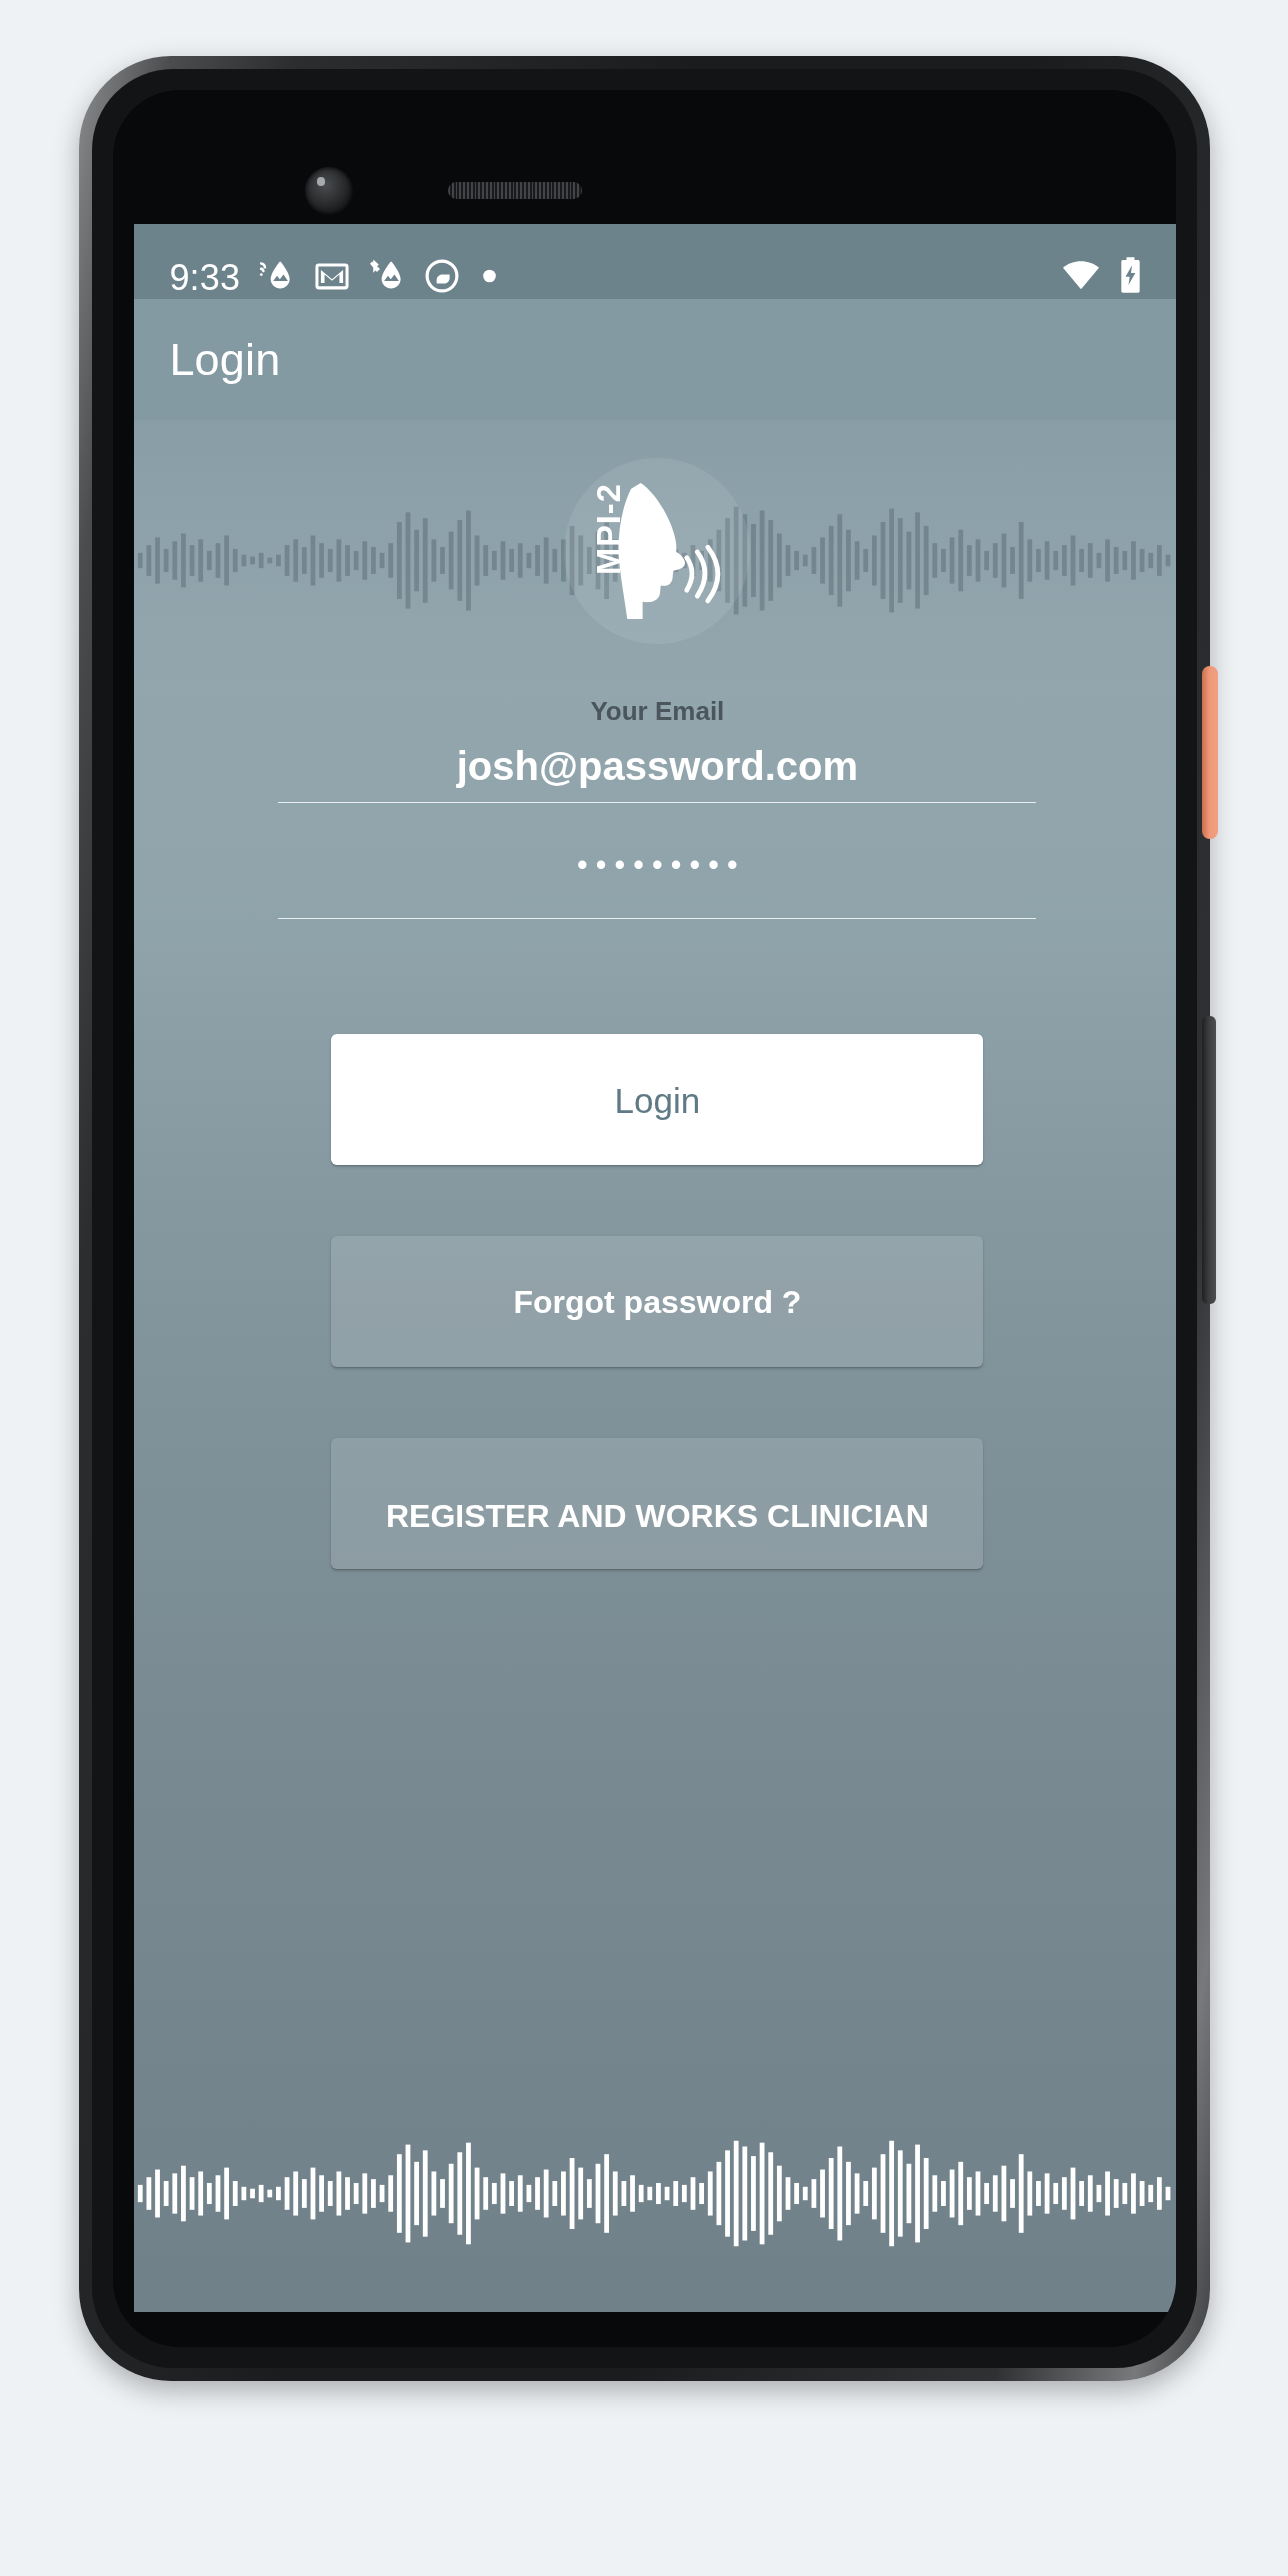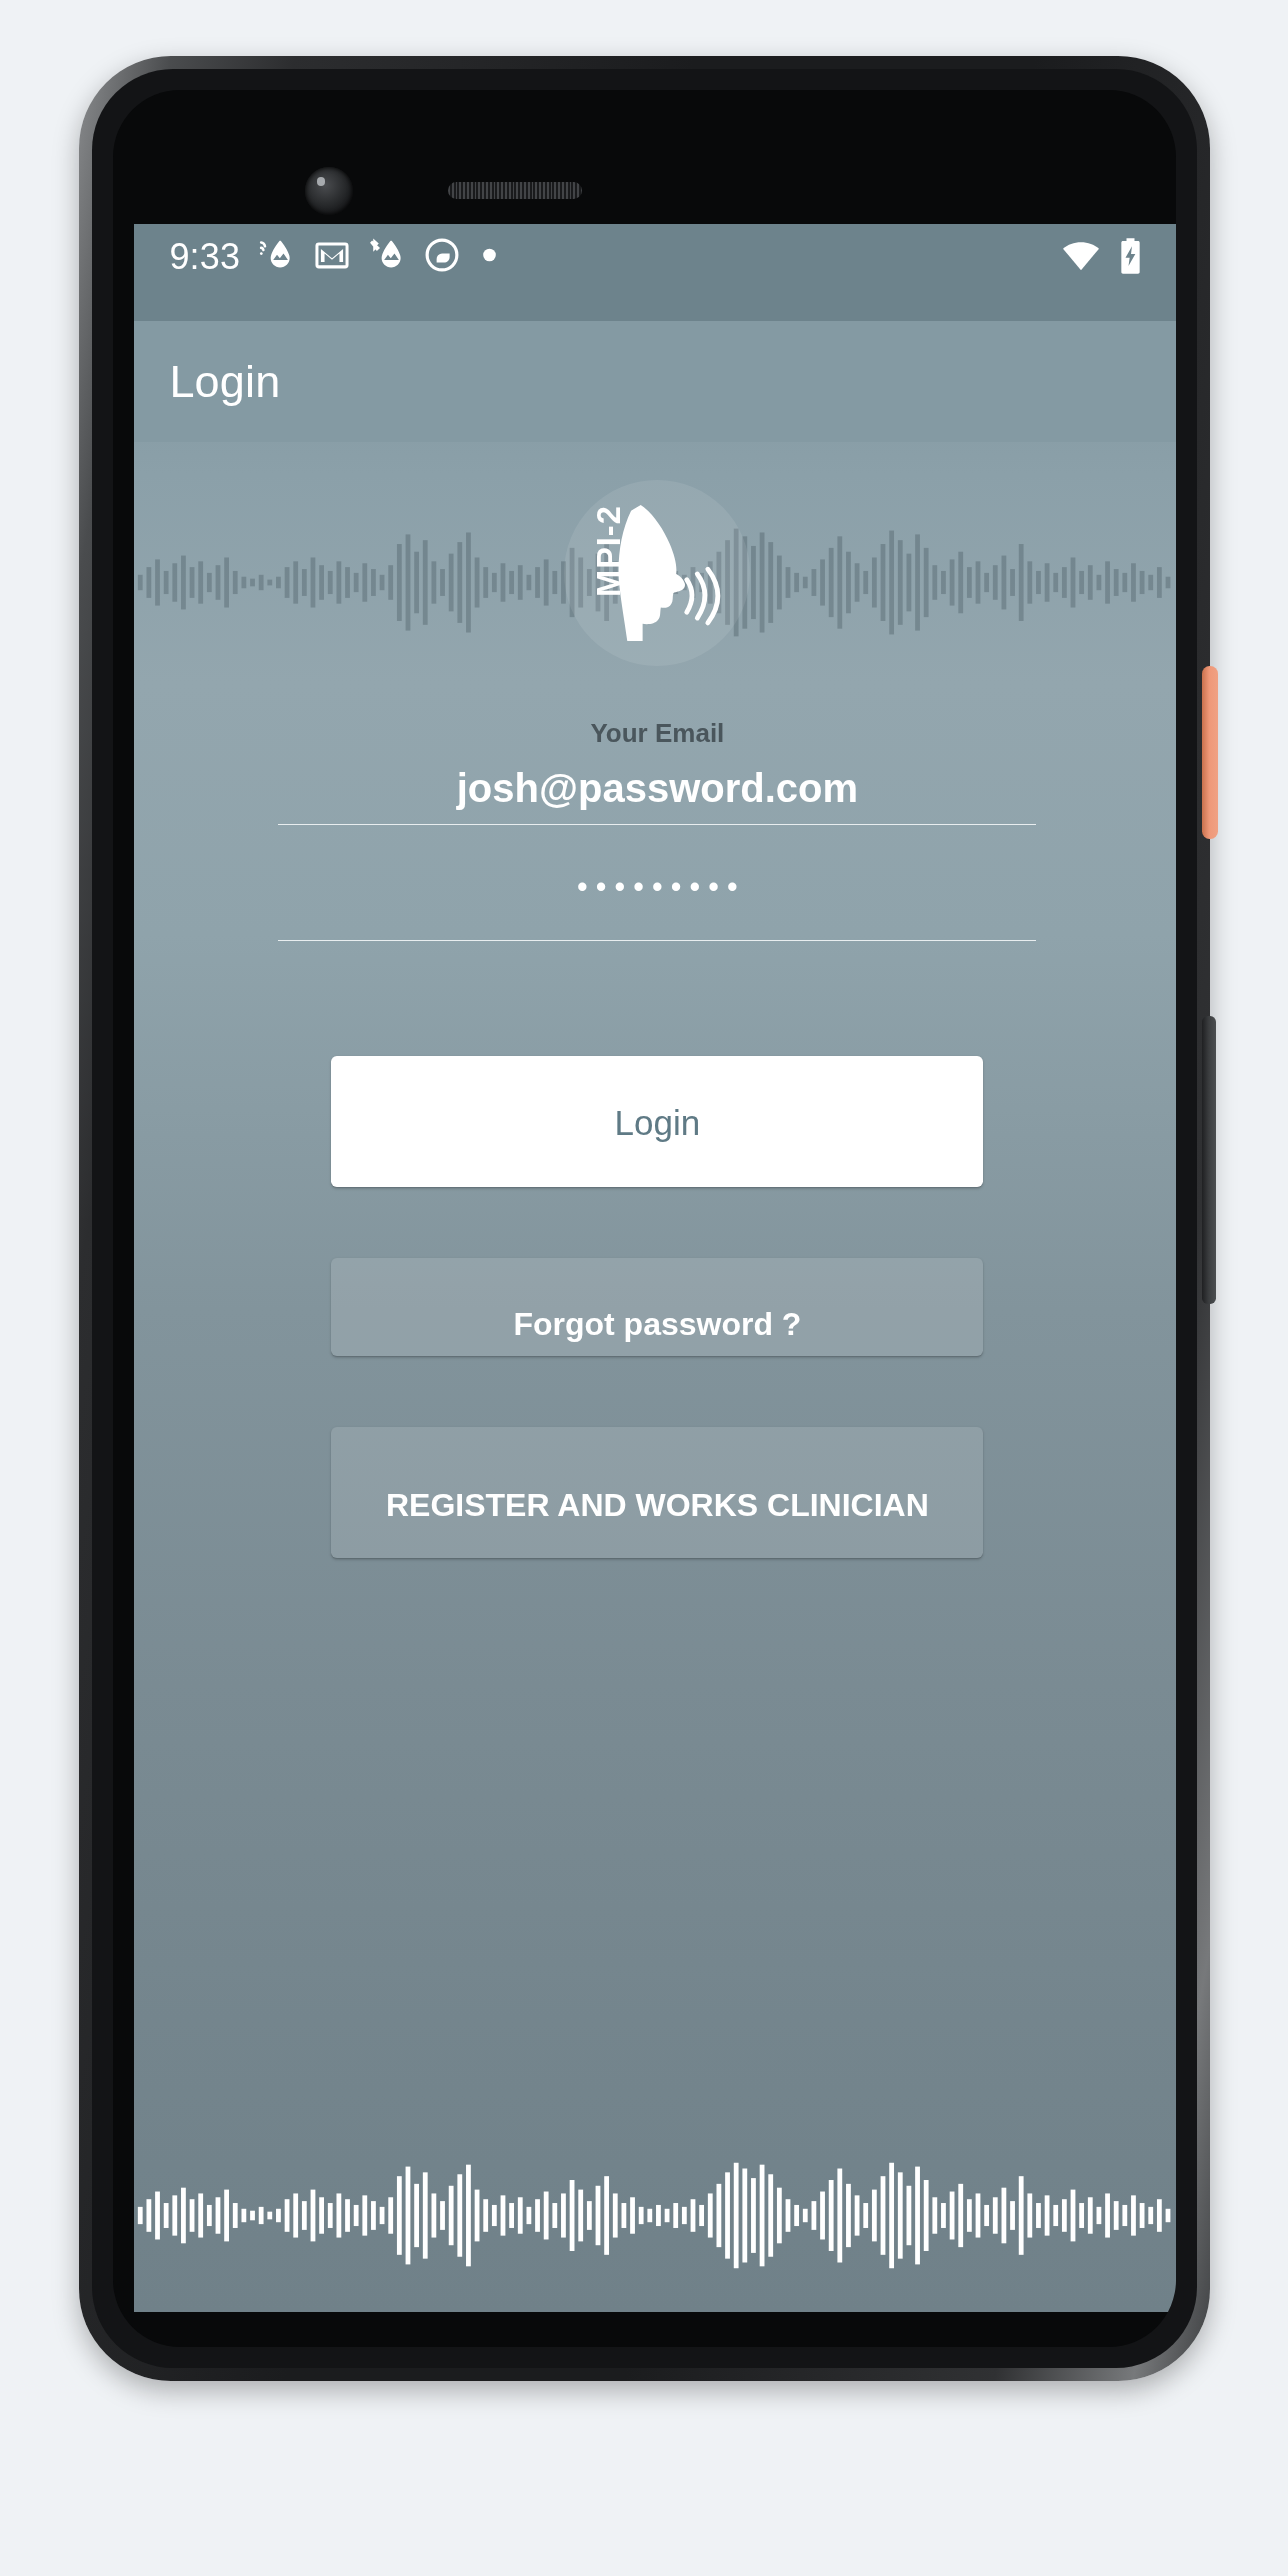--- a/index.html
+++ b/index.html
@@ -97,25 +97,25 @@
     top: 134px;
     width: 1046px;
     height: 2088px;
     overflow: hidden;
     background: linear-gradient(180deg, #7d939c 0%, #8ba0a9 12%, #93a6ae 22%, #8fa3ab 34%, #82949c 52%, #7a8b93 70%, #74858d 86%, #708189 100%);
   }
 
   
   .statusbar {
     position: relative;
-    height: 97px;
+    height: 75px;
     background: #6d838c;
     display: flex;
-    align-items: flex-start;
-    padding: 12px 35px;
+    align-items: flex-end;
+    padding: 0 35px;
     box-sizing: border-box;
   }
   .status-left {
     display: flex;
     align-items: center;
     gap: 17.3px;
   }
   .status-right {
     margin-left: auto;
     display: flex;
@@ -245,21 +245,21 @@
     font-weight: 400;
     height: 131px;
     line-height: 131px;
     margin-bottom: 71px;
   }
   .btn-secondary {
     background: rgba(255,255,255,0.13);
     color: #ffffff;
     font-size: 32px;
     font-weight: bold;
-    height: 98px;
+    height: 131px;
     line-height: 131px;
     margin-bottom: 71px;
   }
   .btn-secondary.two-line {
     line-height: 1.28;
     padding-top: 27px;
     height: 131px;
   }
 
   

